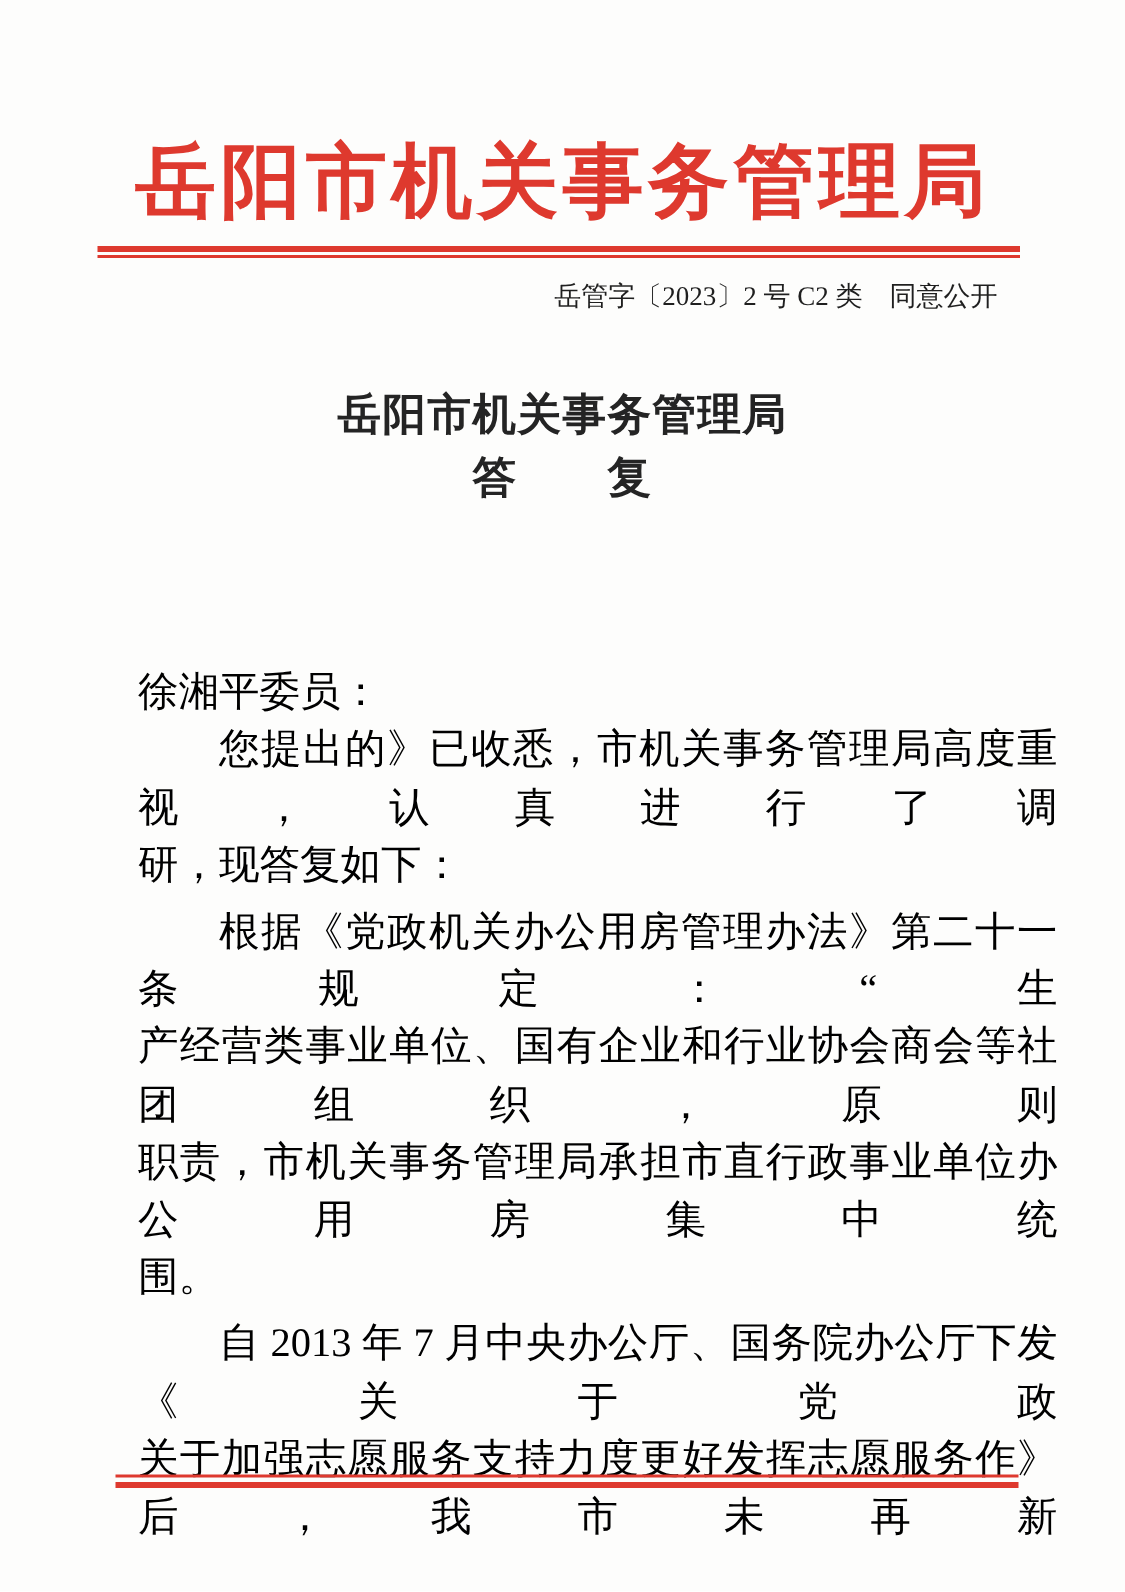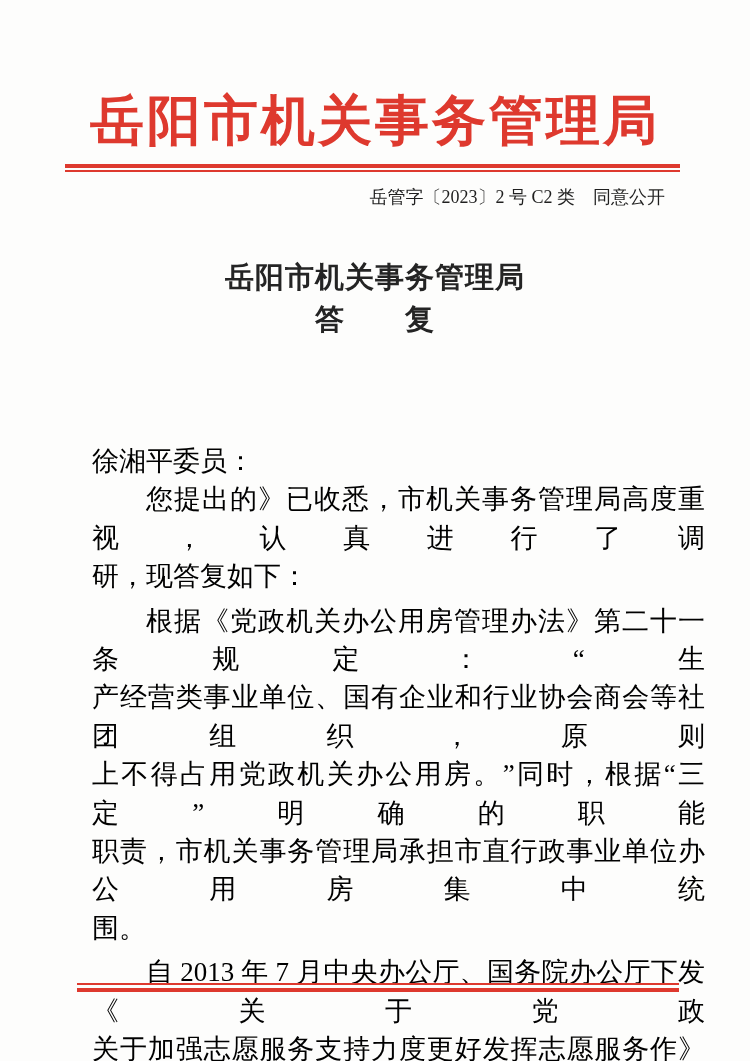--- a/index.html
+++ b/index.html
@@ -108,21 +108,20 @@
     <div class="salutation">徐湘平委员：</div>
 
     <div class="para indent-first">
         <div class="bline">您提出的》已收悉，市机关事务管理局高度重视，认真进行了调</div>
         <div class="bline">研，现答复如下：</div>
       </div>
 
     <div class="para indent-first">
         <div class="bline">根据《党政机关办公用房管理办法》第二十一条规定：“生</div>
         <div class="bline">产经营类事业单位、国有企业和行业协会商会等社团组织，原则</div>
-        <div class="bline">上不得占用党政机关办公用房。”同时，根据“三定”明确的职能</div>
         <div class="bline">职责，市机关事务管理局承担市直行政事业单位办公用房集中统</div>
         <div class="bline">围。</div>
       </div>
 
     <div class="para indent-first continues">
         <div class="bline">自 2013 年 7 月中央办公厅、国务院办公厅下发《关于党政</div>
         <div class="bline">关于加强志愿服务支持力度更好发挥志愿服务作》后，我市未再新</div>
       </div>
   </div>
 

